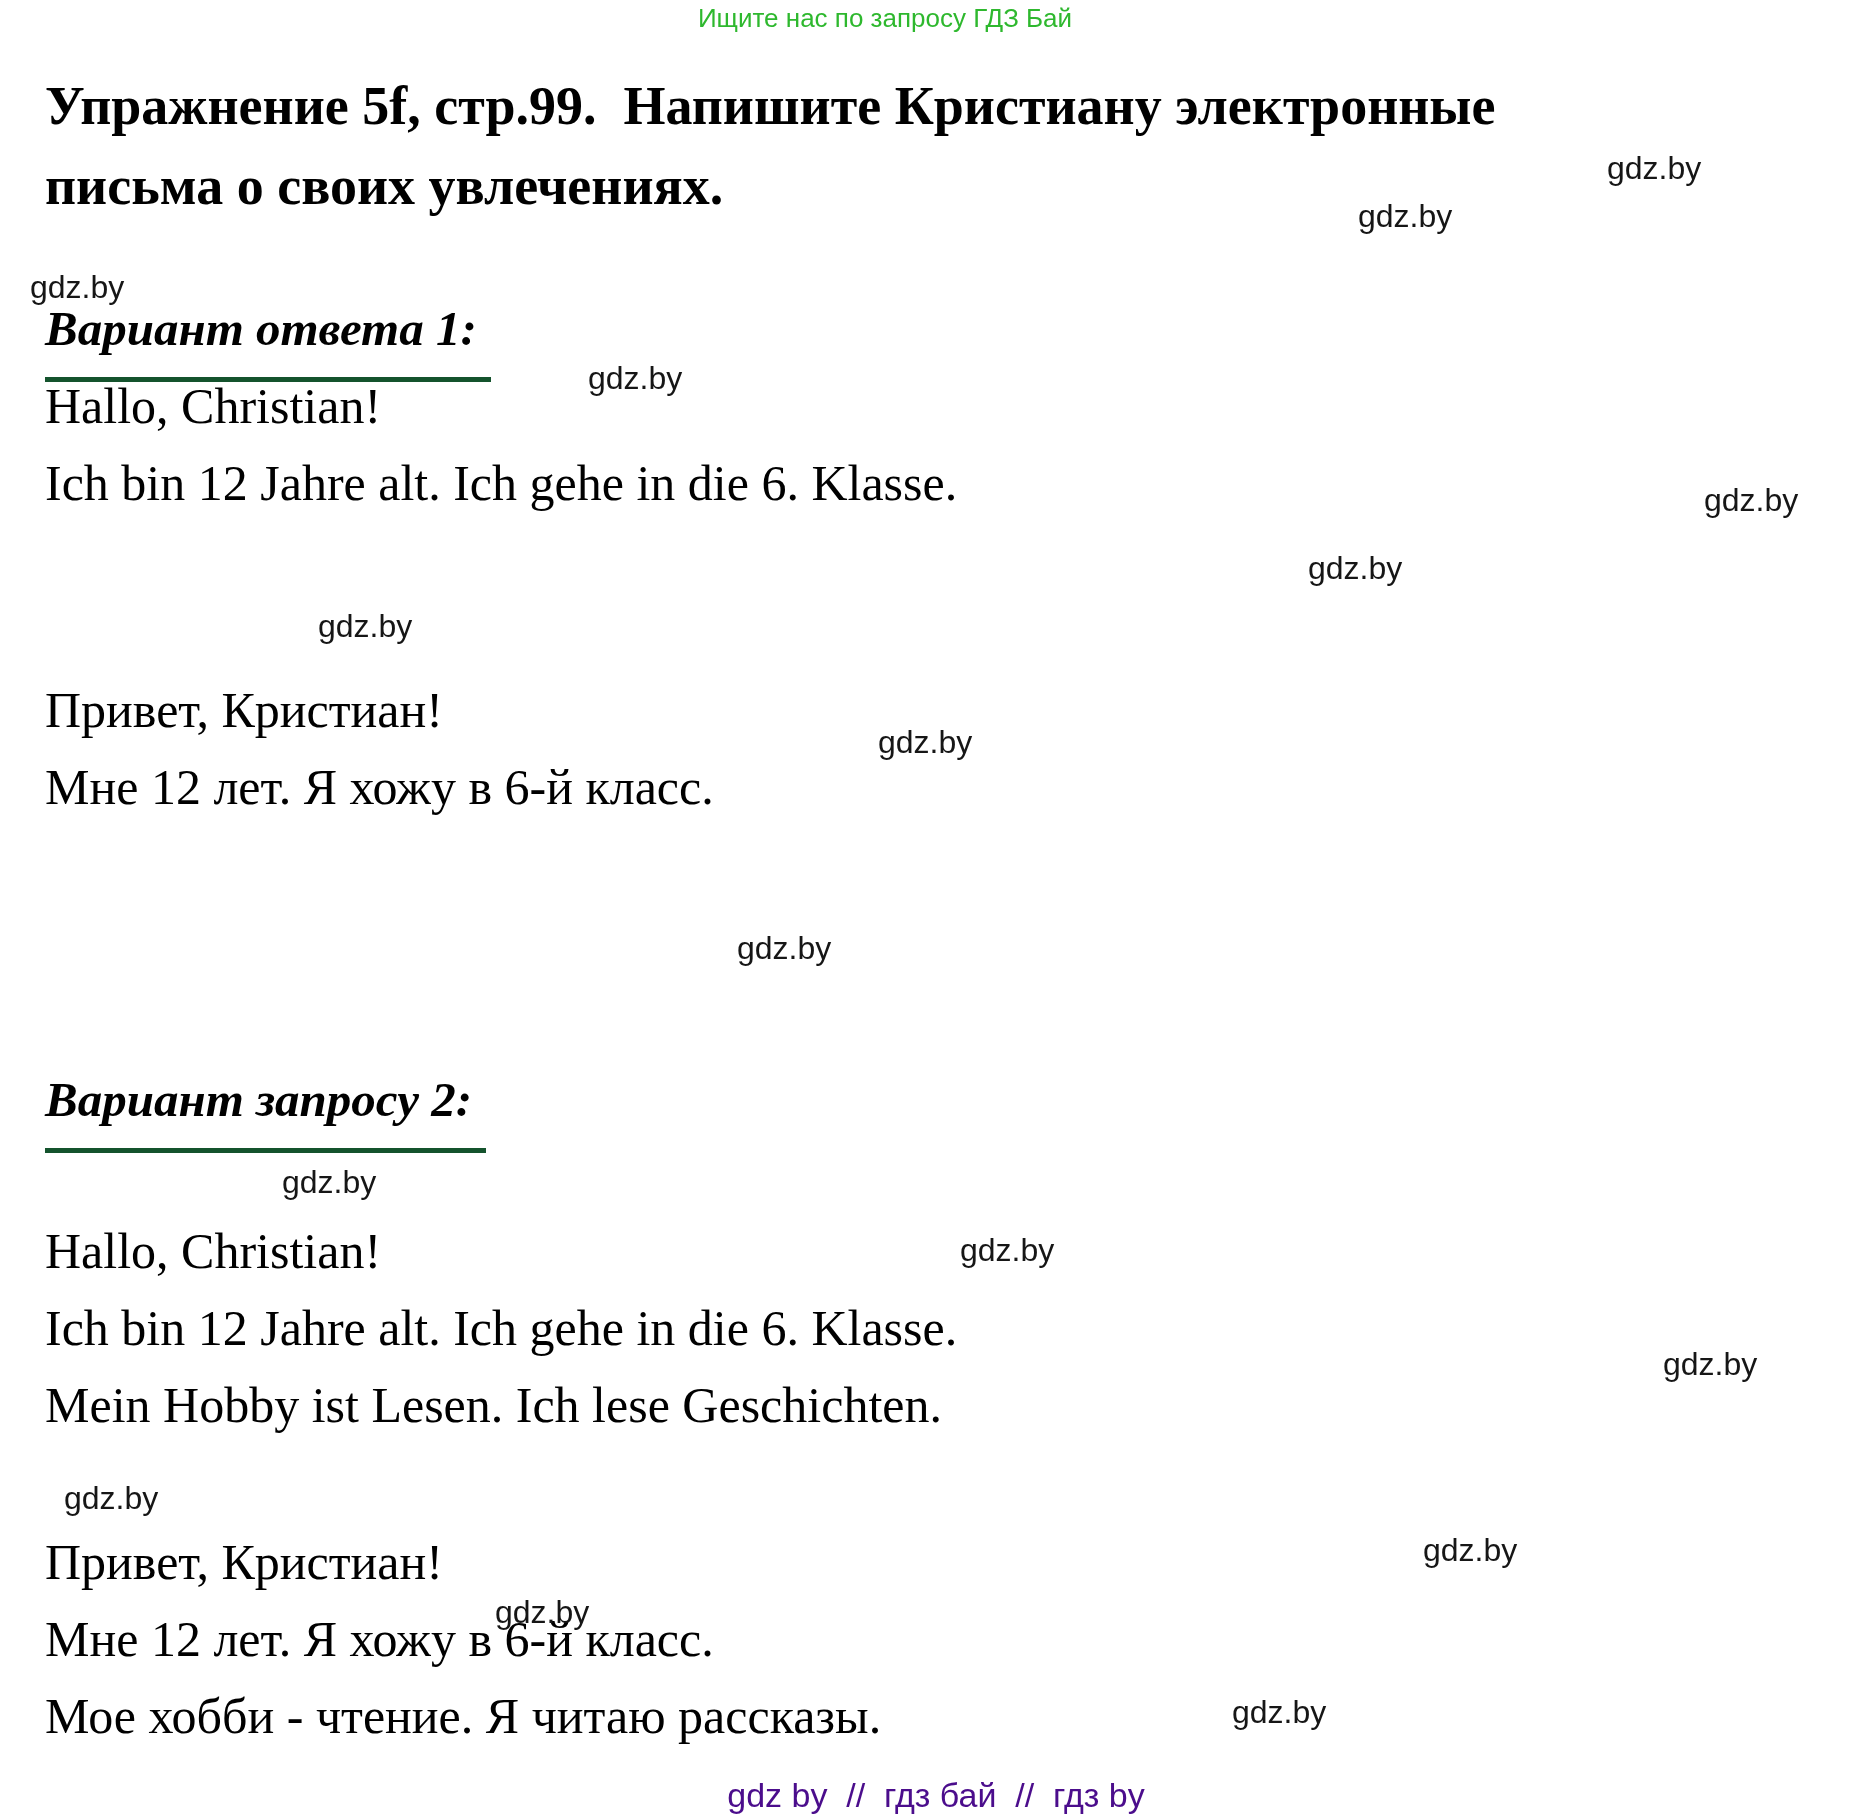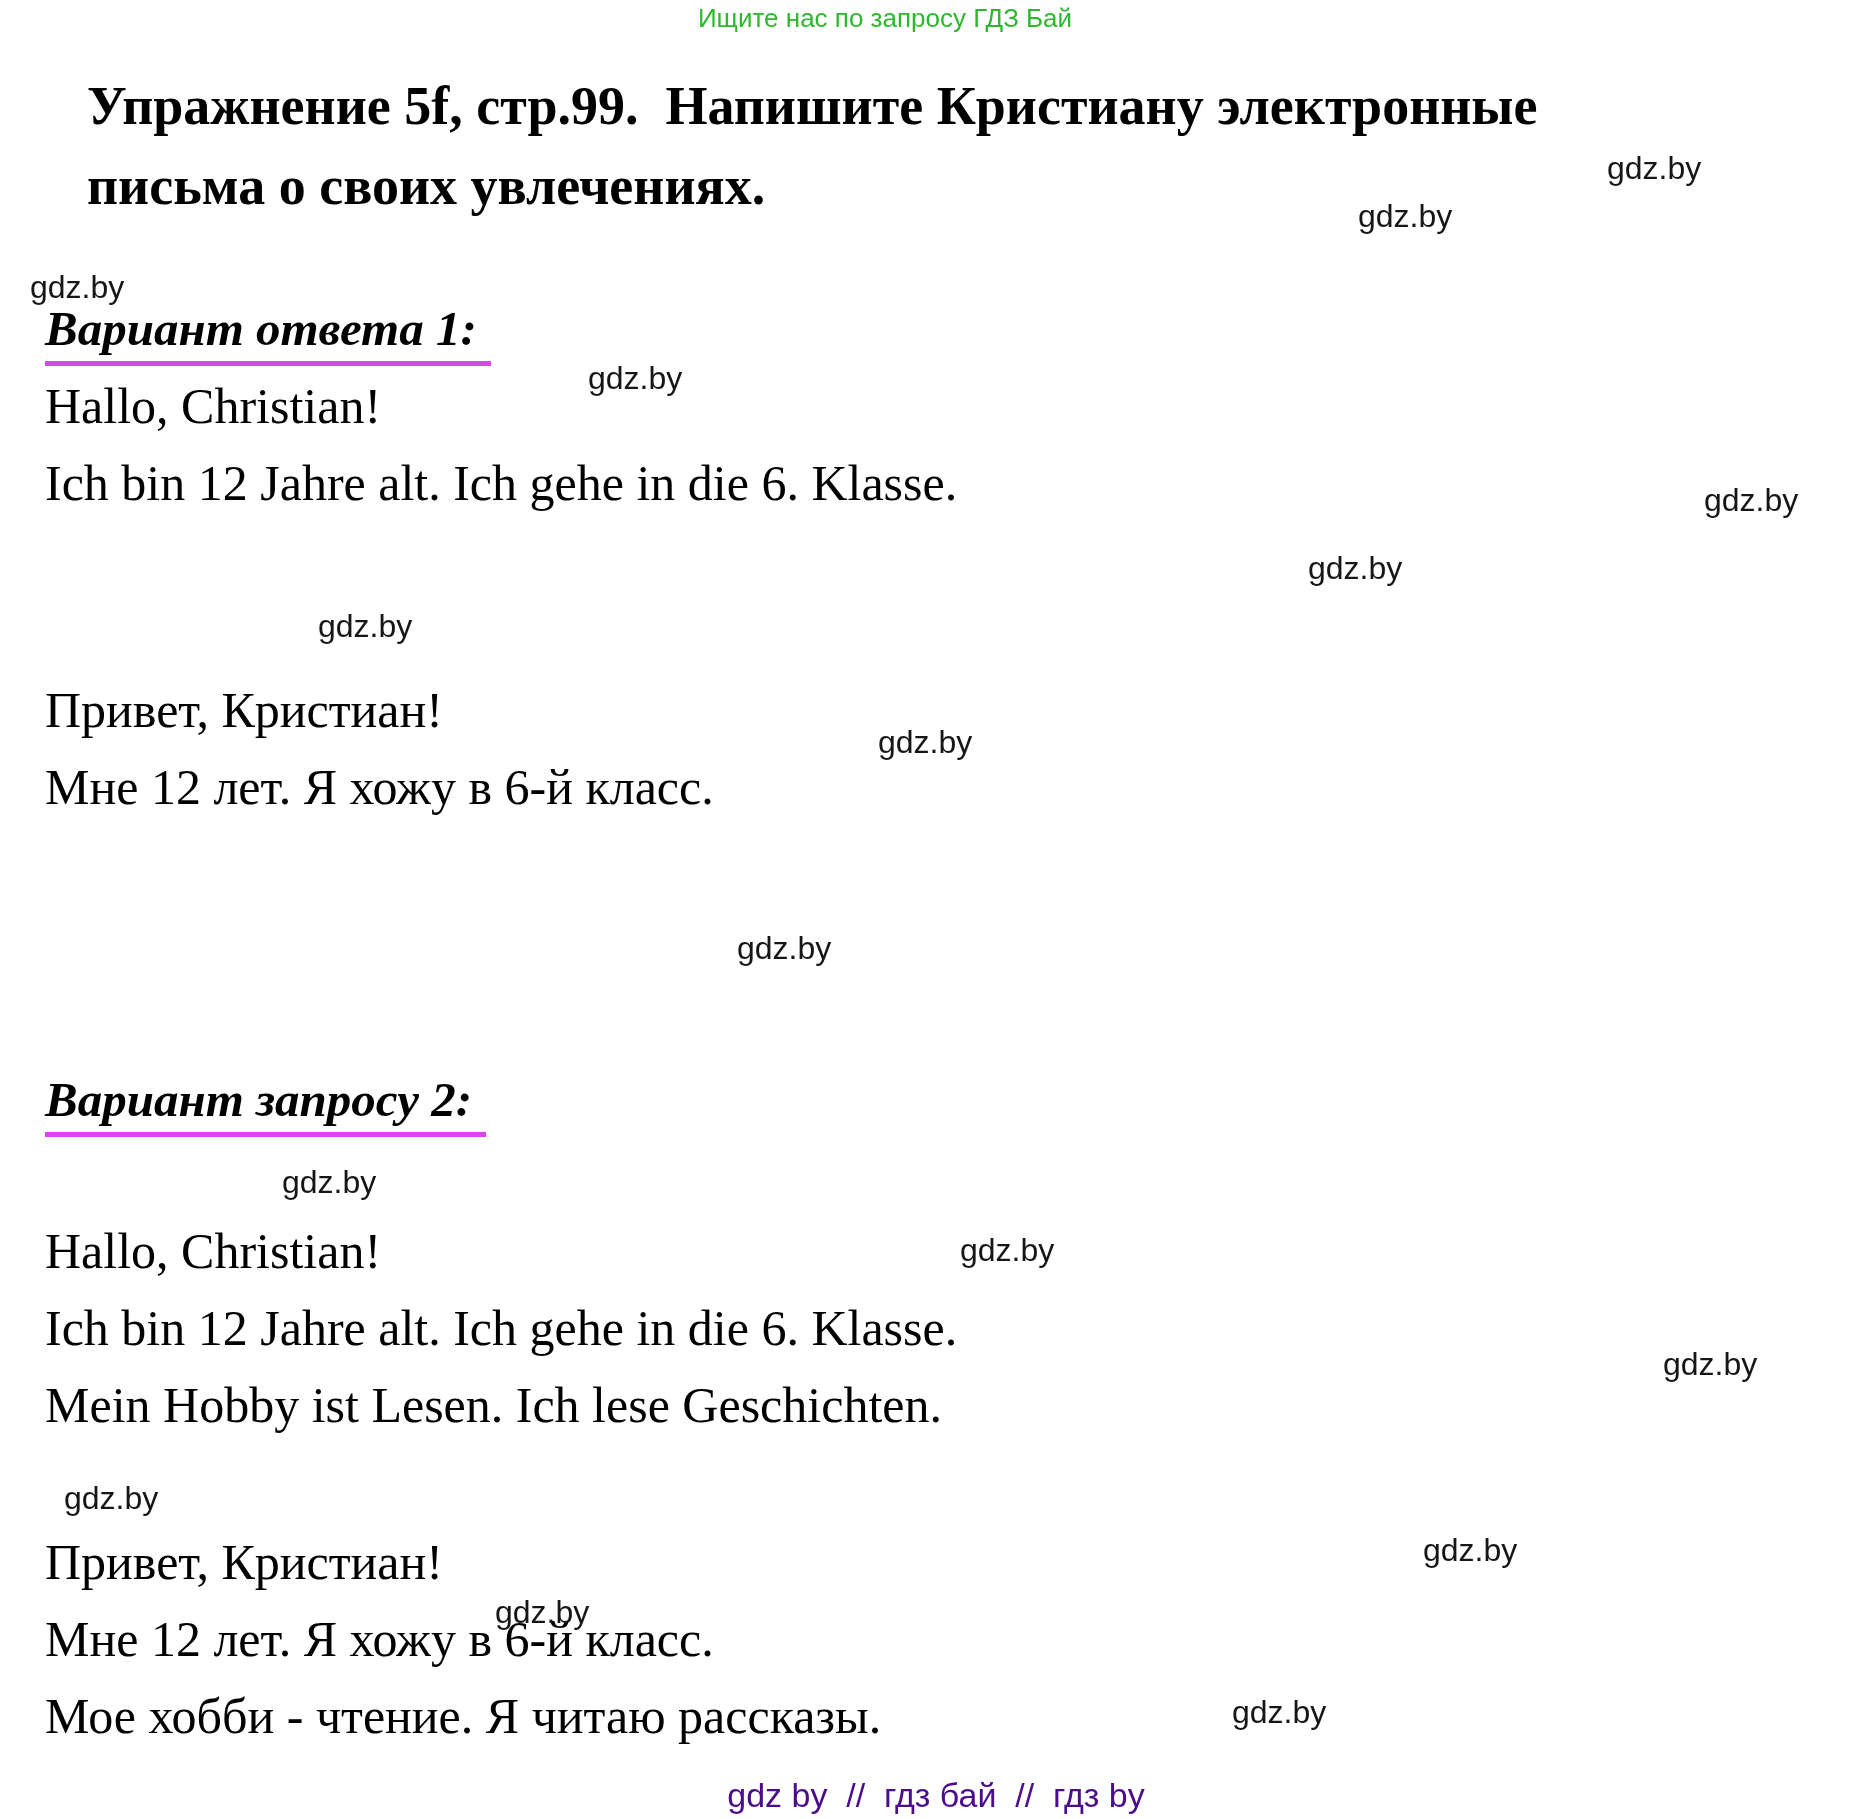--- a/index.html
+++ b/index.html
@@ -25,33 +25,32 @@
     font-size: 26px;
     color: var(--banner-green, #2eb82e);
     white-space: pre-wrap;
   }
   .title-line {
     position: absolute;
     left: 45px;
     font-weight: bold;
     font-size: 54px;
     white-space: pre-wrap;
-    margin-left: 42px;
   }
   #title-line1 { top: 75px; }
   #title-line2 { top: 155px; }
   .variant-heading {
     position: absolute;
     left: 45px;
     display: inline-block;
     font-size: 49px;
     font-weight: bold;
     font-style: italic;
-    border-bottom: 5px solid #d946ef;
-    padding: 0 14px 4px 0;
+    border-bottom: 5px solid #14532d;
+    padding: 0 14px 20px 0;
   }
   #variant1-heading { top: 300px; }
   #variant2-heading { top: 1071px; }
   .text-block {
     position: absolute;
     left: 45px;
     font-size: 50px;
     line-height: 77px;
   }
   #german1  { top: 368px; }

